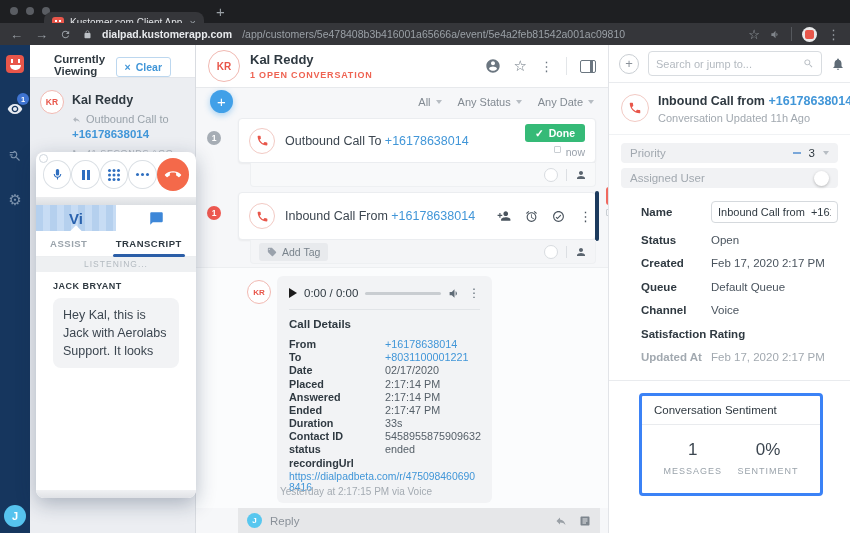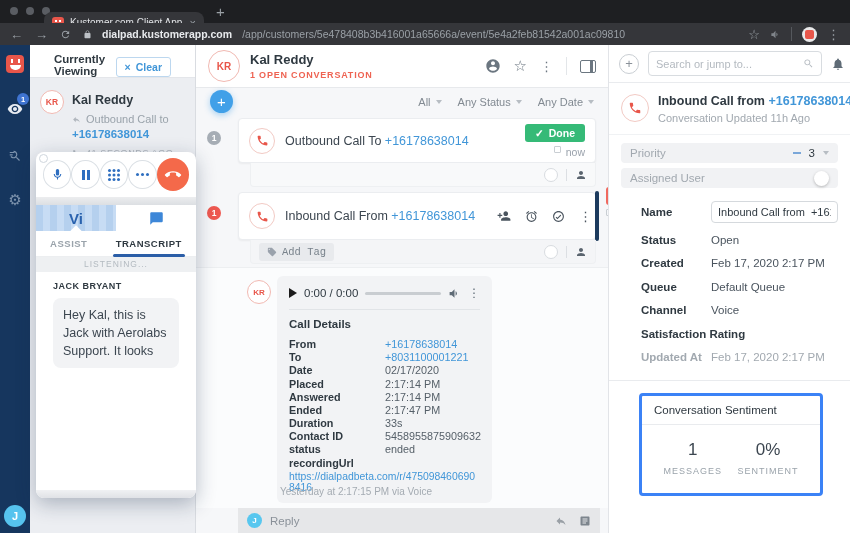--- a/index.html
+++ b/index.html
@@ -110,21 +110,21 @@
   .t-title { font-size: 12.5px; color: #3c4650; margin-left: 10px; white-space: nowrap; }
   .t-link { color: #4196d8; }
   .card-right { margin-left: auto; display: flex; flex-direction: column; align-items: flex-end; gap: 4px; }
   .done-btn { background: #35ba77; color: #fff; font-size: 10.5px; font-weight: bold; border-radius: 3px; padding: 3px 10px; display: flex; align-items: center; gap: 5px; cursor: pointer; }
   .open-badge { background: #f0695f; color: #fff; font-size: 10.5px; font-weight: bold; border-radius: 3px; padding: 3px 10px; cursor: pointer; }
   .t-time { display: flex; gap: 5px; font-size: 10.5px; color: #9aa2ac; }
   .sq { width: 7px; height: 7px; border: 1px solid #c9ced3; border-radius: 1px; }
   .in-icons { display: flex; align-items: center; gap: 14px; color: #4a545e; margin-left: 22px; margin-right: 14px; }
   .sel-bar { position: absolute; right: -4px; top: -2px; bottom: -2px; width: 4px; background: #1d3b5e; border-radius: 2px; }
 
-  .substrip { position: absolute; left: 54px; width: 346px; height: 24px; background: #f8f9fa; border: 1px solid #eef0f2; border-top: none; border-radius: 0 0 4px 4px; display: flex; align-items: center; padding: 0 8px; font-family: Liberation Mono, monospace; }
+  .substrip { position: absolute; left: 54px; width: 346px; height: 24px; background: #f8f9fa; border: 1px solid #eef0f2; border-top: none; border-radius: 0 0 4px 4px; display: flex; align-items: center; padding: 0 8px; }
   .strip-out { top: 118px; }
   .strip-in { top: 195px; background: #f4f5f7; }
   .strip-right { margin-left: auto; display: flex; align-items: center; gap: 8px; }
   .circ { width: 14px; height: 14px; border: 1px solid #d8dce0; border-radius: 50%; background: #fff; }
   .strip-div { width: 1px; height: 12px; background: #dcdfe3; }
   .tag-pill { background: #e8eaed; border-radius: 3px; color: #79838c; font-size: 10.5px; padding: 3px 8px; display: flex; align-items: center; gap: 5px; cursor: pointer; }
 
   .msg-area { position: absolute; left: 0; right: 0; top: 222px; bottom: 25px; background: #fbfcfd; border-top: 1px solid #edeff1; }
   .kr-mini { position: absolute; left: 51px; top: 12px; width: 24px; height: 24px; font-size: 8px; }
   .details-card { position: absolute; left: 81px; top: 8px; width: 215px; background: #f2f3f5; border-radius: 6px; padding: 10px 12px 10px; }

